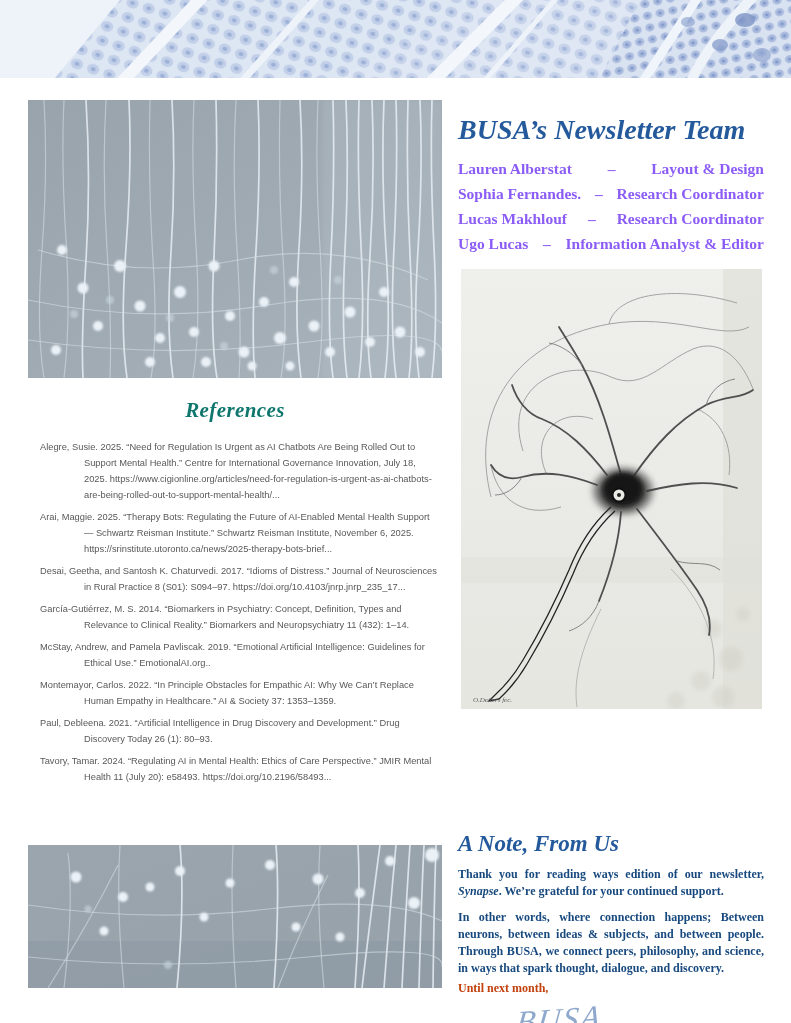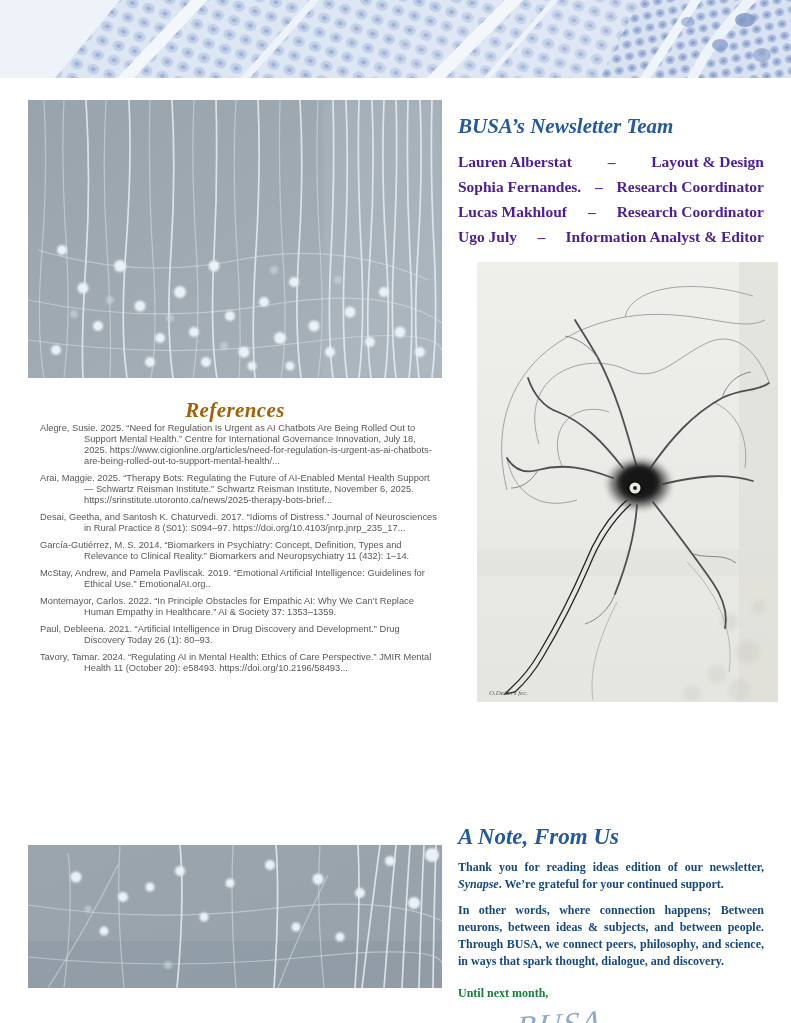--- a/index.html
+++ b/index.html
@@ -6,43 +6,43 @@
   .page{position:relative;width:791px;height:1023px;background:#ffffff;overflow:hidden;font-family:"Liberation Serif",serif;}
 
   
   .banner{position:absolute;left:0;top:0;width:791px;height:78px;}
   .banner svg{display:block;}
 
   
   .left-col{position:absolute;left:28px;top:100px;width:414px;}
   .micrograph-top svg{display:block;}
   .refs-heading{margin:20px 0 0;text-align:center;font-family:"Liberation Serif",serif;
-    font-style:italic;font-weight:bold;font-size:21px;color:#a16207;letter-spacing:.4px;}
-  .refs-list{margin-top:0;padding-left:12px;padding-right:2px;
-    font-family:"Liberation Sans","DejaVu Sans",sans-serif;font-size:9.3px;line-height:11px;color:#585858;}
+    font-style:italic;font-weight:bold;font-size:21px;color:#0f766e;letter-spacing:.4px;}
+  .refs-list{margin-top:16px;padding-left:12px;padding-right:2px;
+    font-family:"Liberation Sans","DejaVu Sans",sans-serif;font-size:9.3px;line-height:16px;color:#585858;}
   .ref-entry{padding-left:44px;text-indent:-44px;margin-bottom:6px;overflow-wrap:anywhere;}
   .micrograph-bottom{position:absolute;left:28px;top:845px;width:414px;height:143px;}
   .micrograph-bottom svg{display:block;}
 
   
   .right-col{position:absolute;left:458px;top:100px;width:306px;}
-  .team-heading{margin:14px 0 0;font-style:italic;font-weight:bold;font-size:21px;color:#245a9b;}
+  .team-heading{margin:14px 0 0;font-style:italic;font-weight:bold;font-size:28px;color:#245a9b;}
   .team-list{margin-top:10px;}
   .team-row{display:flex;justify-content:space-between;align-items:baseline;
-    font-weight:bold;font-size:15.5px;line-height:25px;color:#4c1d95;}
+    font-weight:bold;font-size:15.5px;line-height:25px;color:#8b5cf6;}
   .team-role{text-align:right;}
-  .drawing{margin-top:13px;margin-left:19px;width:301px;height:554px;text-align:center;}
+  .drawing{margin-top:13px;margin-left:3px;width:301px;height:554px;text-align:center;}
   .drawing svg{display:block;}
   .note-heading{margin:8px 0 0;font-style:italic;font-weight:bold;font-size:23px;color:#245a9b;}
   .note-para{margin:9px 0 0;font-size:12px;line-height:17px;font-weight:bold;
     text-align:justify;color:#17497f;}
   .note-def{margin:13px 0 0 16px;padding-left:14px;text-indent:-14px;font-size:11.5px;
     line-height:15.5px;font-weight:bold;font-style:italic;text-align:justify;color:#17497f;}
   .def-num{font-size:8px;font-style:normal;}
-  .closing{margin:16px 0 0;font-size:12px;font-weight:bold;color:#15803d;}
+  .closing{margin:4px 0 0;font-size:12px;font-weight:bold;color:#c2410c;}
   .signature{margin:6px 0 0 30px;width:max-content;font-style:italic;font-size:32px;
     letter-spacing:2px;color:#8fa9cd;transform:rotate(-4deg) skewX(-10deg);}
 
   
   .fiber{stroke:#d8e1e8;stroke-width:1.2;fill:none;opacity:.55;}
   .fiber-b{stroke:#e6edf3;stroke-width:1.7;fill:none;opacity:.85;}
   .soma{fill:#eaf1f7;}
   .soma-dim{fill:#c9d5dd;opacity:.65;}
   .loopline{stroke:#9a9a9a;stroke-width:.9;fill:none;}
   .dendrite{stroke:#4f4f4f;stroke-width:1.8;fill:none;stroke-linecap:round;}
@@ -171,21 +171,21 @@
     <h2 class="refs-heading">References</h2>
 
     <div class="refs-list">
       <div class="ref-entry">Alegre, Susie. 2025. “Need for Regulation Is Urgent as AI Chatbots Are Being Rolled Out to Support Mental Health.” Centre for International Governance Innovation, July 18, 2025. https://www.cigionline.org/articles/need-for-regulation-is-urgent-as-ai-chatbots-are-being-rolled-out-to-support-mental-health/...</div>
       <div class="ref-entry">Arai, Maggie. 2025. “Therapy Bots: Regulating the Future of AI-Enabled Mental Health Support — Schwartz Reisman Institute.” Schwartz Reisman Institute, November 6, 2025. https://srinstitute.utoronto.ca/news/2025-therapy-bots-brief...</div>
       <div class="ref-entry">Desai, Geetha, and Santosh K. Chaturvedi. 2017. “Idioms of Distress.” Journal of Neurosciences in Rural Practice 8 (S01): S094–97. https://doi.org/10.4103/jnrp.jnrp_235_17...</div>
       <div class="ref-entry">García-Gutiérrez, M. S. 2014. “Biomarkers in Psychiatry: Concept, Definition, Types and Relevance to Clinical Reality.” Biomarkers and Neuropsychiatry 11 (432): 1–14.</div>
       <div class="ref-entry">McStay, Andrew, and Pamela Pavliscak. 2019. “Emotional Artificial Intelligence: Guidelines for Ethical Use.” EmotionalAI.org..</div>
       <div class="ref-entry">Montemayor, Carlos. 2022. “In Principle Obstacles for Empathic AI: Why We Can’t Replace Human Empathy in Healthcare.” AI &amp; Society 37: 1353–1359.</div>
       <div class="ref-entry">Paul, Debleena. 2021. “Artificial Intelligence in Drug Discovery and Development.” Drug Discovery Today 26 (1): 80–93.</div>
-      <div class="ref-entry">Tavory, Tamar. 2024. “Regulating AI in Mental Health: Ethics of Care Perspective.” JMIR Mental Health 11 (October 20): e58493. https://doi.org/10.2196/58493...</div>
+      <div class="ref-entry">Tavory, Tamar. 2024. “Regulating AI in Mental Health: Ethics of Care Perspective.” JMIR Mental Health 11 (July 20): e58493. https://doi.org/10.2196/58493...</div>
     </div>
   </div>
 
   <div class="micrograph-bottom">
     <svg width="414" height="143" viewBox="0 0 414 143">
       <defs>
         <linearGradient id="mgbg2" x1="0" y1="0" x2="1" y2="1">
           <stop offset="0" stop-color="#9aa5ae"></stop>
             <stop offset="1" stop-color="#96a1aa"></stop>
         </linearGradient>
@@ -247,21 +247,21 @@
         <span class="team-name">Sophia Fernandes.</span>
         <span class="team-dash">–</span>
         <span class="team-role">Research Coordinator</span>
       </div>
       <div class="team-row">
         <span class="team-name">Lucas Makhlouf</span>
         <span class="team-dash">–</span>
         <span class="team-role">Research Coordinator</span>
       </div>
       <div class="team-row">
-        <span class="team-name">Ugo July</span>
+        <span class="team-name">Ugo Lucas</span>
         <span class="team-dash">–</span>
         <span class="team-role">Information Analyst &amp; Editor</span>
       </div>
     </div>
 
     <div class="drawing">
       <svg width="301" height="440" viewBox="0 0 301 440">
         <defs>
           <linearGradient id="paper" x1="0" y1="0" x2="0" y2="1">
             <stop offset="0" stop-color="#efefec"></stop>
@@ -318,21 +318,21 @@
 
         <path class="axon" d="M150,238 C130,256 118,276 108,301 C95,331 80,361 62,391 C55,403 45,416 34,426"></path>
         <path class="axon" d="M154,242 C134,260 122,280 112,305 C99,335 84,365 66,395 C59,407 49,420 38,430"></path>
         <path class="axon" d="M34,426 L28,432 L38,430" stroke-width="1"></path>
         <text x="12" y="433" font-size="7" font-style="italic" fill="#5c5c5c" font-family="Liberation Serif, serif">O.Deiters fec.</text>
       </svg>
     </div>
 
     <h2 class="note-heading">A Note, From Us</h2>
 
-    <p class="note-para"><span>Thank you for reading ideas edition of our newsletter, </span><i>Synapse</i><span>. We’re grateful for your continued support.</span></p>
+    <p class="note-para"><span>Thank you for reading ways edition of our newsletter, </span><i>Synapse</i><span>. We’re grateful for your continued support.</span></p>
 
 
     <p class="note-para">In other words, where connection happens; Between neurons, between ideas &amp; subjects, and between people. Through BUSA, we connect peers, philosophy, and science, in ways that spark thought, dialogue, and discovery.</p>
 
     <p class="closing">Until next month,</p>
 
     <div class="signature">– BUSA</div>
   </div>
 
 </div>

